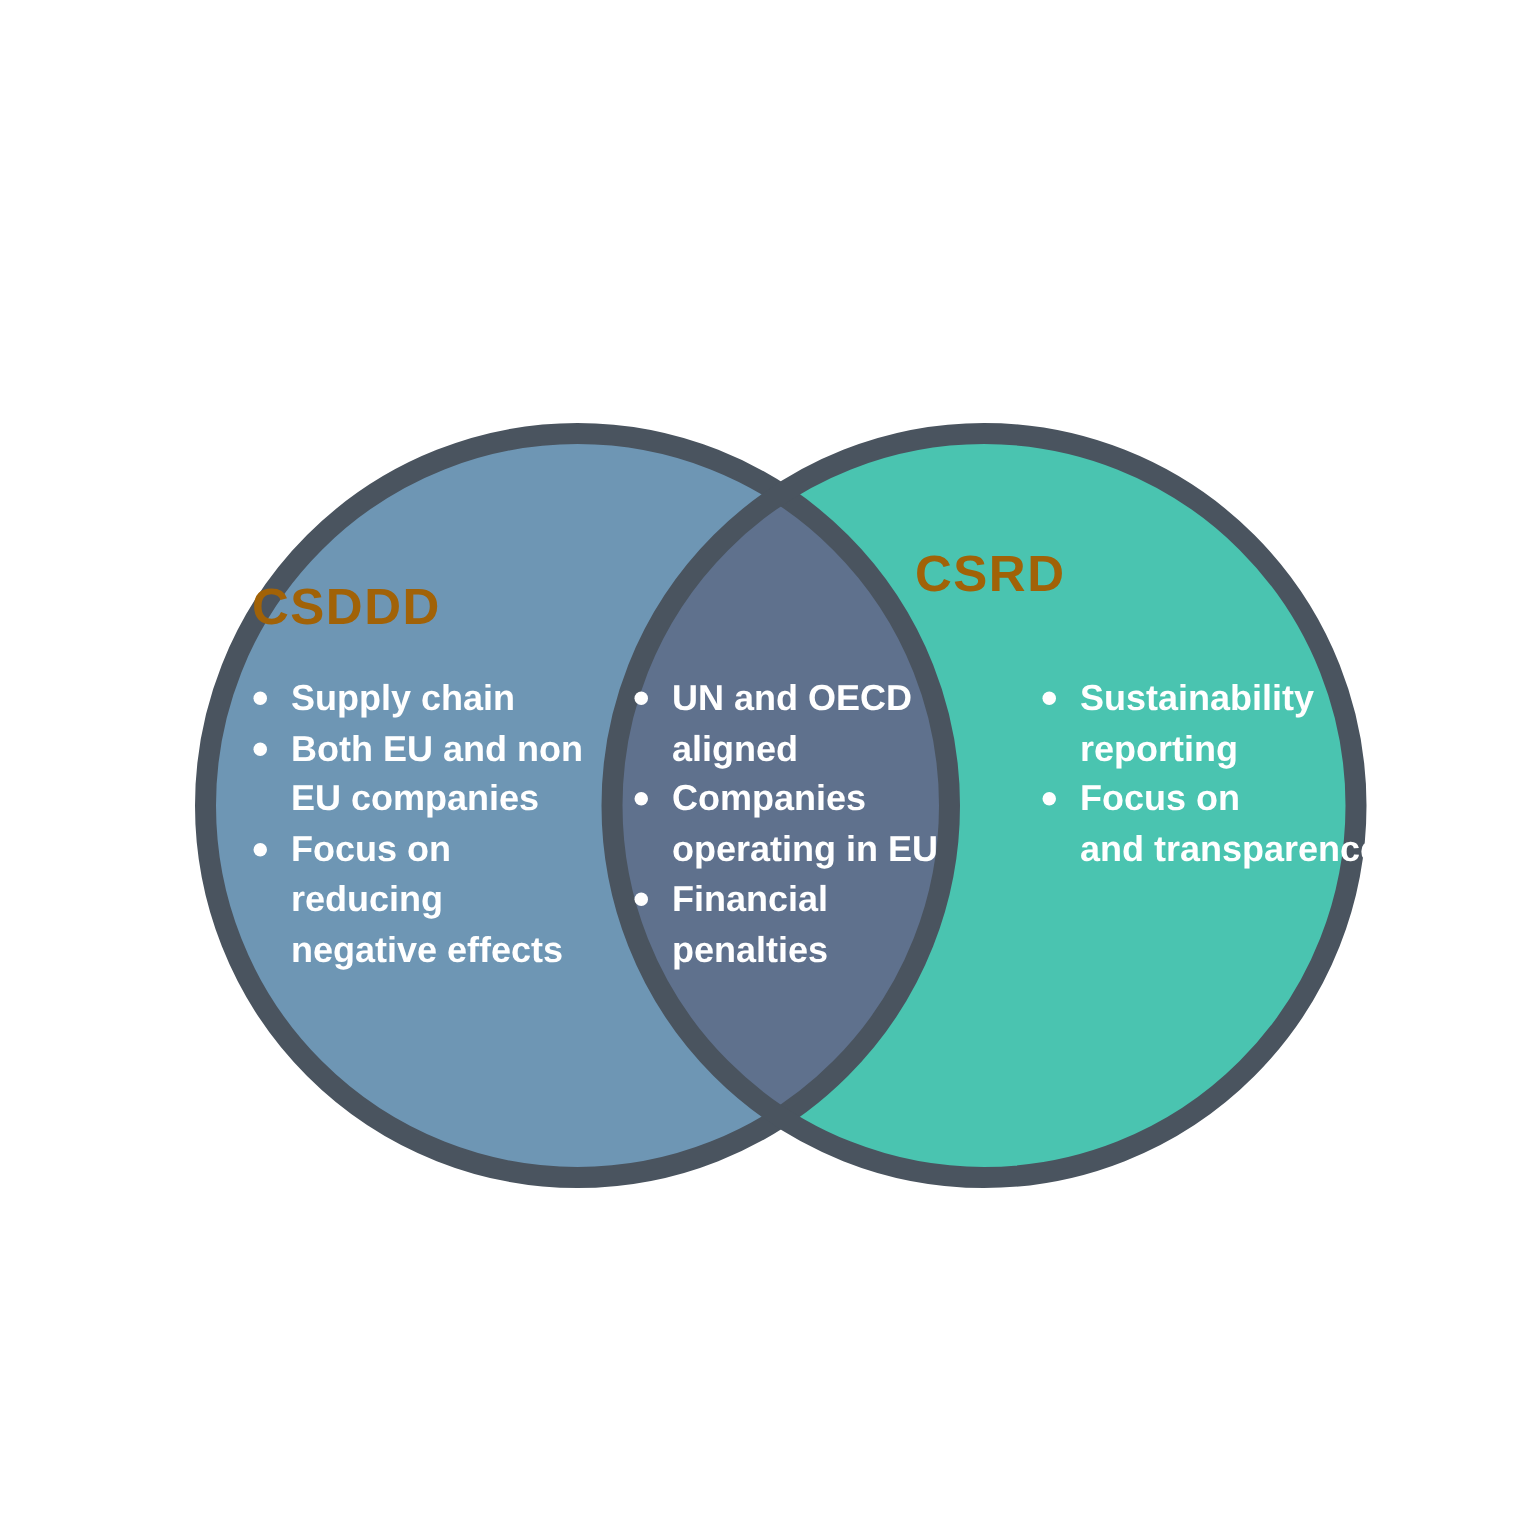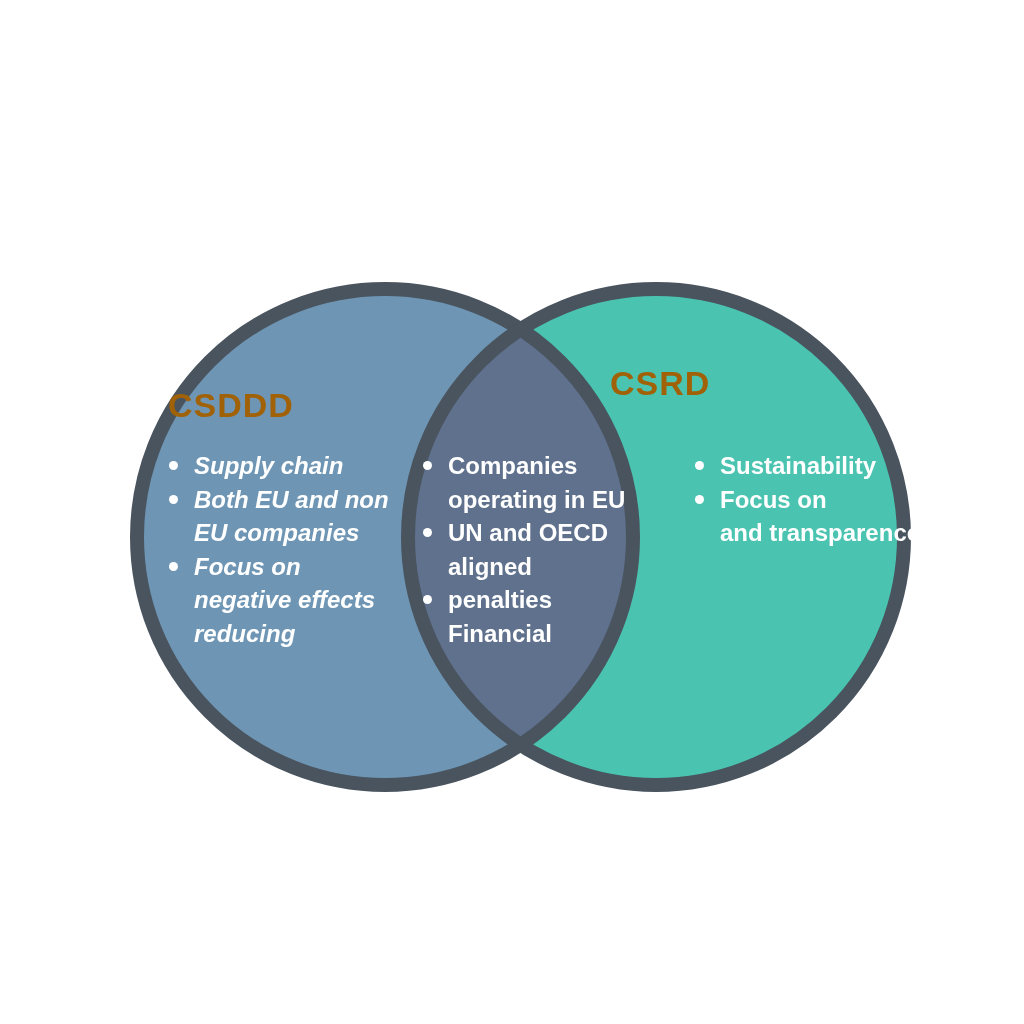--- a/index.html
+++ b/index.html
@@ -37,21 +37,21 @@
   }
   ul.bullets li::before{
     content:"";
     position:absolute;
     left:3px;top:12px;
     width:9px;height:9px;
     border-radius:50%;
     background:#ffffff;
   }
   .ln{display:block;white-space:nowrap;}
-  .list-left{left:166px;top:449px;width:235px;font-style:italic;}
+  .list-left{left:166px;top:449px;width:235px;}
   .list-mid{left:420px;top:449px;width:215px;}
   .list-right{left:692px;top:449px;width:225px;}
 </style>
 </head>
 <body>
 
 <div class="canvas">
 
   <svg width="1024" height="1024" viewBox="0 0 1024 1024">
     <defs>
@@ -77,43 +77,44 @@
     <ul class="bullets list-left">
       <li>
         <span class="ln">Supply chain</span>
       </li>
       <li>
         <span class="ln">Both EU and non</span>
         <span class="ln">EU companies</span>
       </li>
       <li>
         <span class="ln">Focus on</span>
+        <span class="ln">reducing</span>
         <span class="ln">negative effects</span>
-        <span class="ln">reducing</span>
       </li>
     </ul>
 
     <ul class="bullets list-mid">
       <li>
+        <span class="ln">UN and OECD</span>
+        <span class="ln">aligned</span>
+      </li>
+      <li>
         <span class="ln">Companies</span>
         <span class="ln">operating in EU</span>
       </li>
       <li>
-        <span class="ln">UN and OECD</span>
-        <span class="ln">aligned</span>
-      </li>
-      <li>
+        <span class="ln">Financial</span>
         <span class="ln">penalties</span>
-        <span class="ln">Financial</span>
       </li>
     </ul>
 
     <ul class="bullets list-right">
       <li>
         <span class="ln">Sustainability</span>
+        <span class="ln">reporting</span>
       </li>
       <li>
         <span class="ln">Focus on</span>
         <span class="ln">and transparence</span>
       </li>
     </ul>
 
   </div>
 </div>
 

